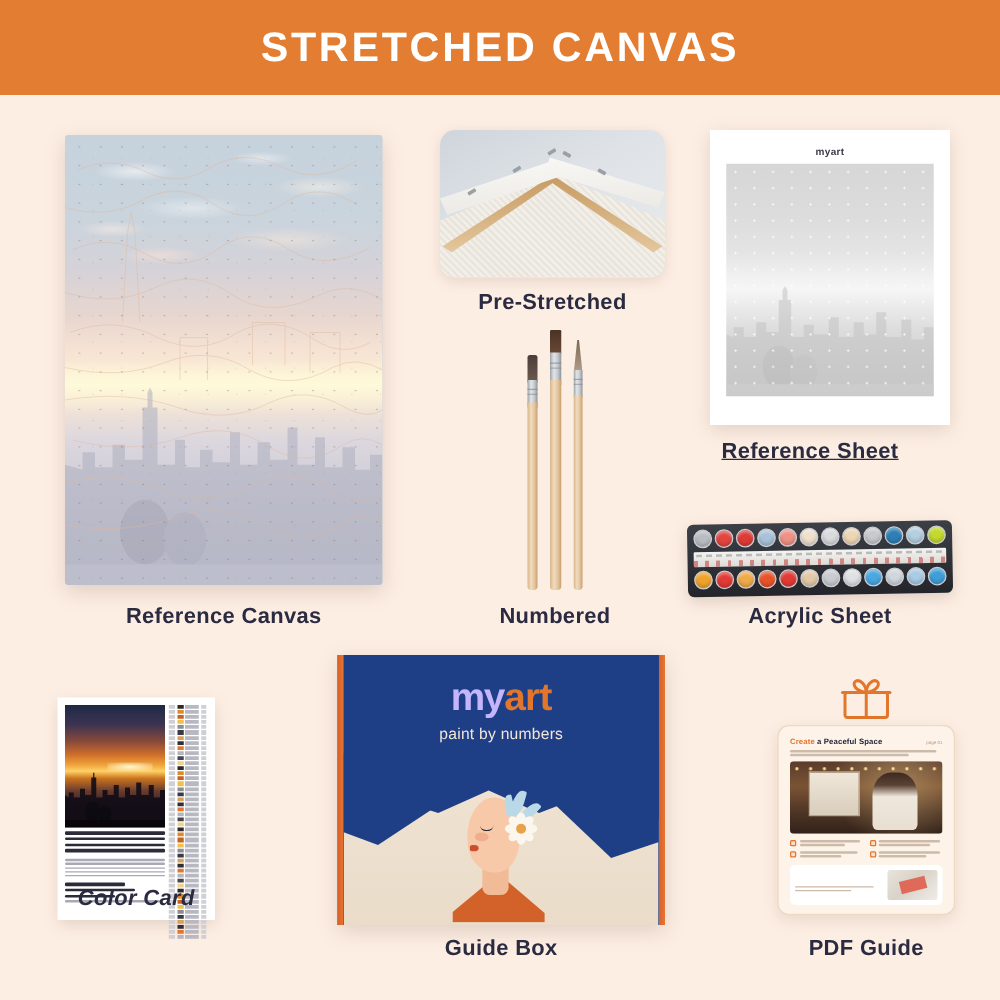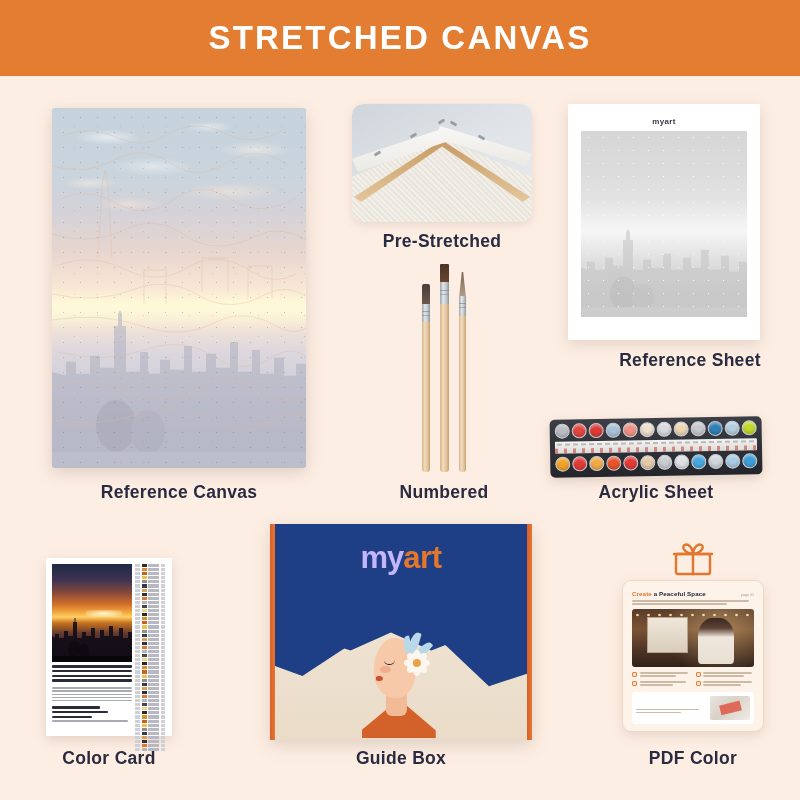--- a/index.html
+++ b/index.html
@@ -473,21 +473,21 @@
   <div class="ref-img">
     <svg class="ref-city" viewBox="0 0 166 90" preserveAspectRatio="none">
       <path d="M0 40 L0 90 L166 90 L166 34 L158 34 L158 44 L148 44 L148 28 L140 28 L140 42 L128 42 L128 22 L120 22 L120 40 L110 40 L110 30 L102 30 L102 42 L90 42 L90 26 L82 26 L82 40 L70 40 L70 32 L62 32 L62 42 L52 42 L52 12 L49 12 L49 4 L47 1 L45 4 L45 12 L42 12 L42 38 L32 38 L32 30 L24 30 L24 42 L14 42 L14 34 L6 34 L6 42 L0 40 Z" fill="#c4c4c4"></path>
       <ellipse cx="42" cy="66" rx="13" ry="17" fill="#b6b6b6"></ellipse>
       <ellipse cx="62" cy="70" rx="11" ry="14" fill="#bcbcbc"></ellipse>
       <path d="M0 80 L166 80 L166 90 L0 90 Z" fill="#cdcdcd"></path>
     </svg>
     <div class="ref-spots"></div>
   </div>
 </div>
-<div class="item-label" style="left:594px; top:350px; width:192px;">Reference Sheet</div>
+<div class="item-label" style="left:552px; top:350px; width:192px;text-decoration:underline;">Reference Sheet</div>
 
 <div class="brushes-wrap">
 
   <div class="brush" style="left:18px; height:188px;">
     <div class="brush-bristle" style="top:0; height:22px; background:linear-gradient(to bottom,#4a3d3a,#6e5a4f); border-radius:2px 2px 0 0;"></div>
     <div class="brush-ferrule" style="top:20px; height:22px;"></div>
     <div class="brush-handle" style="height:150px;"></div>
   </div>
 
   <div class="brush" style="left:36px; height:208px; width:9px;">
@@ -840,29 +840,30 @@
         </div>
         <div class="cc-trow">
           <div class="cc-c1"></div>
           <div class="cc-c2" style="background: rgb(180, 180, 190);"></div>
           <div class="cc-c3"></div>
           <div class="cc-c4"></div>
         </div>
       </div>
   </div>
 </div>
-<div class="item-label" style="left:46px; top:748px; width:126px;">Color Card</div>
+<div class="item-label" style="left:46px; top:708px; width:126px;font-style:italic;">Color Card</div>
 
 <div class="box-wrap">
   <div class="box-side-l"></div>
   <div class="box-side-r"></div>
   <div class="box-inner">
     <div class="box-logo">
       <span class="logo-my">my</span><span class="logo-art">art</span>
     </div>
+    <div class="box-tagline">paint by numbers</div>
 
     <div class="strand" style="left:34px; top:86px; width:36px; height:40px; border-top-width:1.2px; border-color:rgba(200,218,242,.45); transform:rotate(18deg);"></div>
     <div class="strand" style="right:34px; top:80px; width:42px; height:44px; border-color:rgba(200,218,242,.45); transform:rotate(-20deg);"></div>
     <div class="sparkle" style="left:168px; top:96px; width:3px; height:3px;"></div>
     <div class="sparkle" style="left:186px; top:110px; width:2.2px; height:2.2px;"></div>
     <div class="sparkle" style="left:58px; top:104px; width:2.2px; height:2.2px;"></div>
 
     <div class="box-scene">
       <div class="box-cream"></div>
 
@@ -958,13 +959,13 @@
   </div>
   <div class="pdf-footer">
     <div class="pdf-footer-text">
       <div class="pdf-footer-title">&nbsp;</div>
       <div class="l" style="width:90%"></div>
       <div class="l" style="width:64%"></div>
     </div>
     <div class="pdf-footer-img"></div>
   </div>
 </div>
-<div class="item-label" style="left:622px; top:748px; width:142px;">PDF Color</div>
+<div class="item-label" style="left:622px; top:748px; width:142px;">PDF Guide</div>
 
 </body></html>

